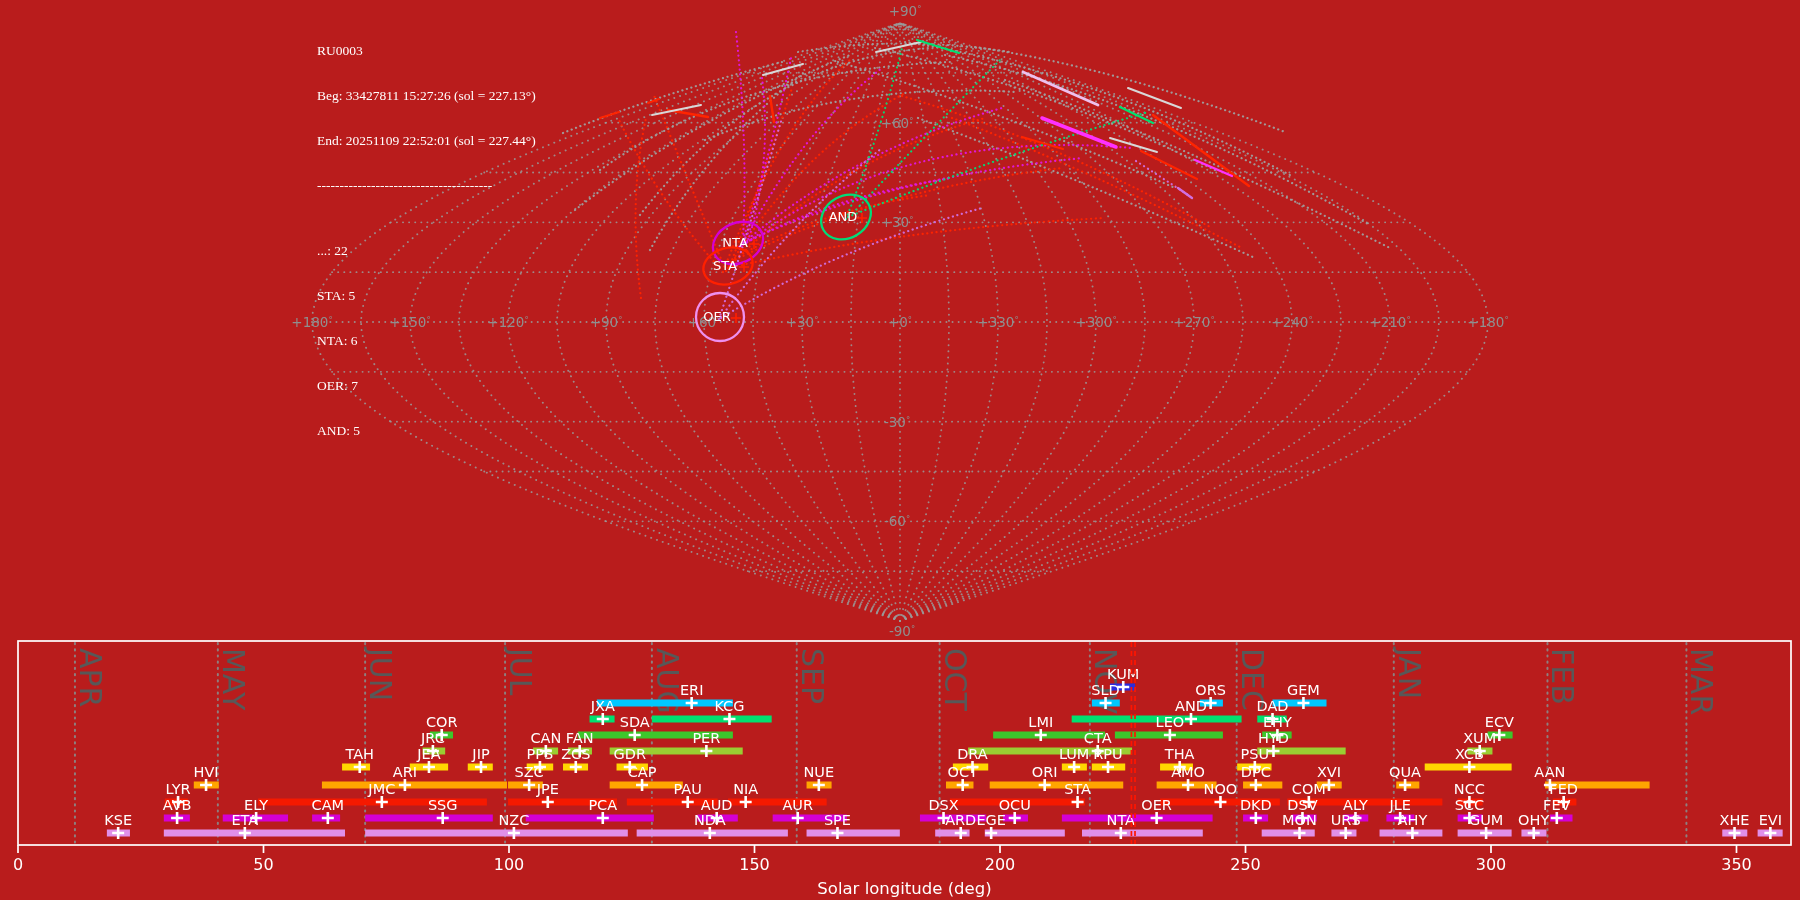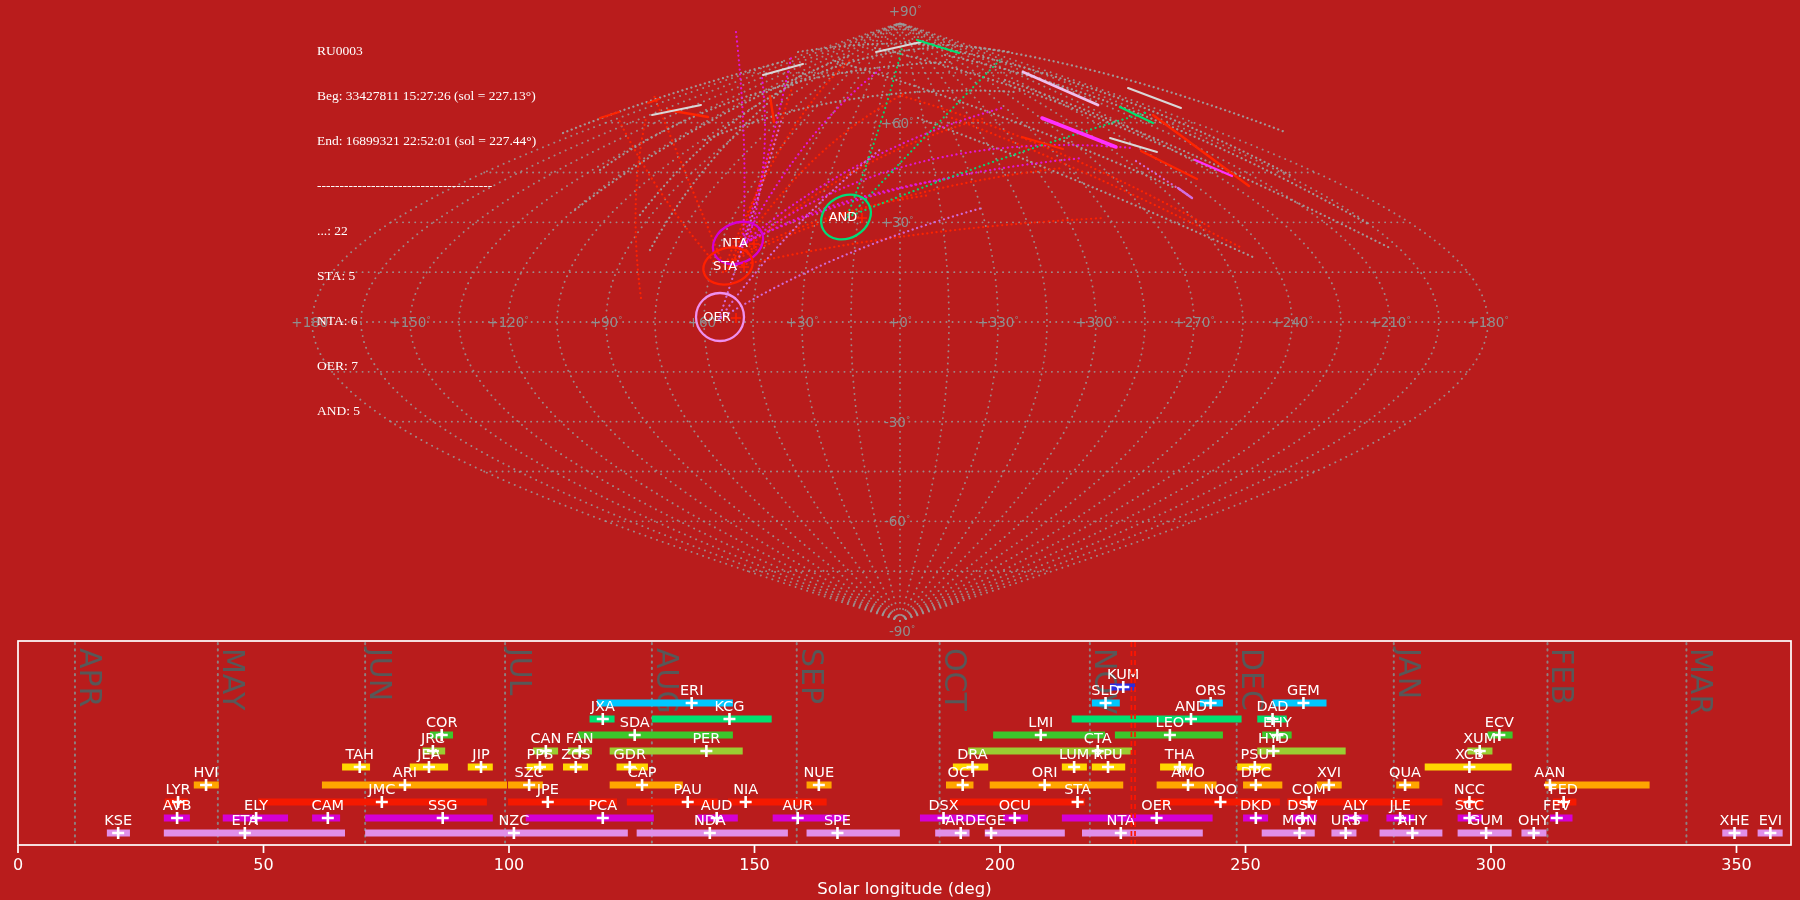--- a/index.html
+++ b/index.html
@@ -3,21 +3,21 @@
 <meta charset="utf-8">
 <style>
   html,body{margin:0;padding:0;background:#000;}
   #stage{position:relative;width:1800px;height:900px;background:#b91c1c;overflow:hidden;
          font-family:"DejaVu Sans","Liberation Sans",sans-serif;}
   #map-svg{position:absolute;left:0;top:0;}
   #chart-svg{position:absolute;left:0;top:0;}
   #info-panel{position:absolute;left:317px;top:13px;color:#fff;
               font-family:Liberation Serif, serif;
               font-size:13.5px;line-height:15px;white-space:pre;}
-  #info-panel .counts{margin-top:0;}
+  #info-panel .counts{margin-top:20px;}
   text{font-family:"DejaVu Sans","Liberation Sans",sans-serif;}
 </style>
 </head>
 <body>
 
 <div id="stage">
   <svg id="map-svg" width="1800" height="640">
       <line fill="none" stroke="#9a9a9a" stroke-width="1.9" stroke-dasharray="0.1 6" stroke-linecap="round" opacity="0.85" x1="747.8144014797178" y1="571.1666666666666" x2="1052.1855985202822" y2="571.1666666666666"></line>
       <line fill="none" stroke="#9a9a9a" stroke-width="1.9" stroke-dasharray="0.1 6" stroke-linecap="round" opacity="0.85" x1="606" y1="521.3333333333334" x2="1194" y2="521.3333333333334"></line>
       <line fill="none" stroke="#9a9a9a" stroke-width="1.9" stroke-dasharray="0.1 6" stroke-linecap="round" opacity="0.85" x1="484.22121266231005" y1="471.5" x2="1315.77878733769" y2="471.5"></line>
@@ -142,21 +142,21 @@
       <text x="717" y="321" text-anchor="middle" font-size="13" fill="#fff">OER</text>
       <path d="M731,318 H741 M736,313 V323" stroke="#ff2000" stroke-width="1.6" fill="none"></path>
       <ellipse cx="846" cy="217" rx="26" ry="21" fill="none" stroke="#00dc78" stroke-width="2.3" transform="rotate(-30 846 217)"></ellipse>
       <text x="843" y="221" text-anchor="middle" font-size="13" fill="#fff">AND</text>
       <path d="M857,218 H867 M862,213 V223" stroke="#ff2000" stroke-width="1.6" fill="none"></path>
     </svg>
 
   <div id="info-panel">
     <div>RU0003</div>
     <div>Beg: 33427811 15:27:26 (sol = 227.13°)</div>
-    <div>End: 16899321 22:52:01 (sol = 227.44°)</div>
+    <div>End: 20251109 22:52:01 (sol = 227.44°)</div>
     <div>---------------------------------------</div>
     <div class="counts">...: 22</div>
     <div>STA: 5</div>
     <div>NTA: 6</div>
     <div>OER: 7</div>
     <div>AND: 5</div>
   </div>
 
   <svg id="chart-svg" width="1800" height="900">
       <line x1="74.956" y1="643" x2="74.956" y2="843" stroke="#8a8a8a" stroke-width="2" stroke-dasharray="1.2 5" stroke-linecap="round" opacity="0.9"></line>

